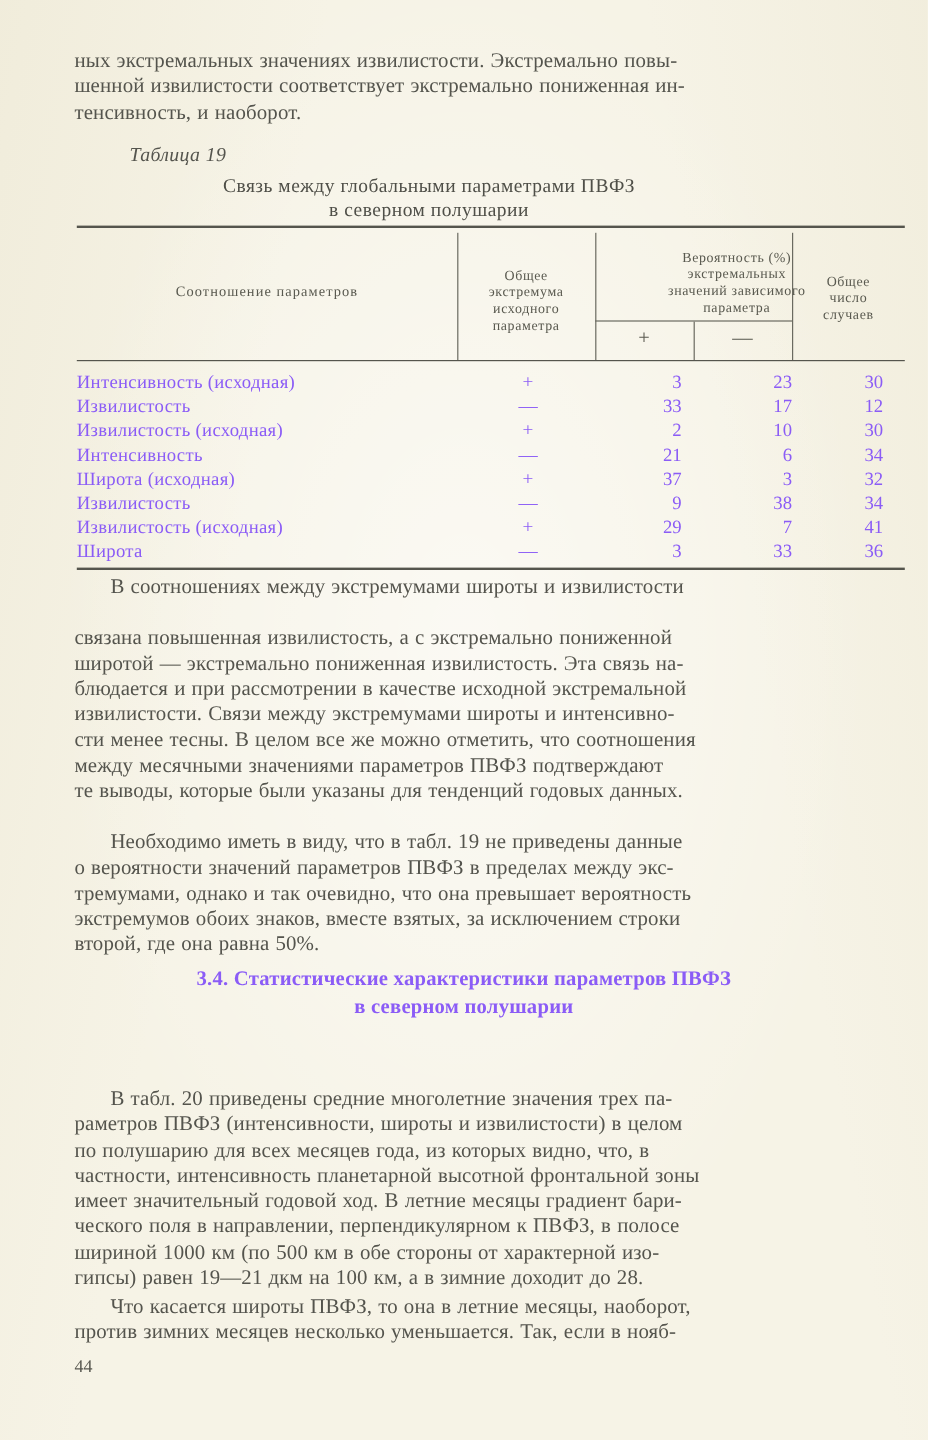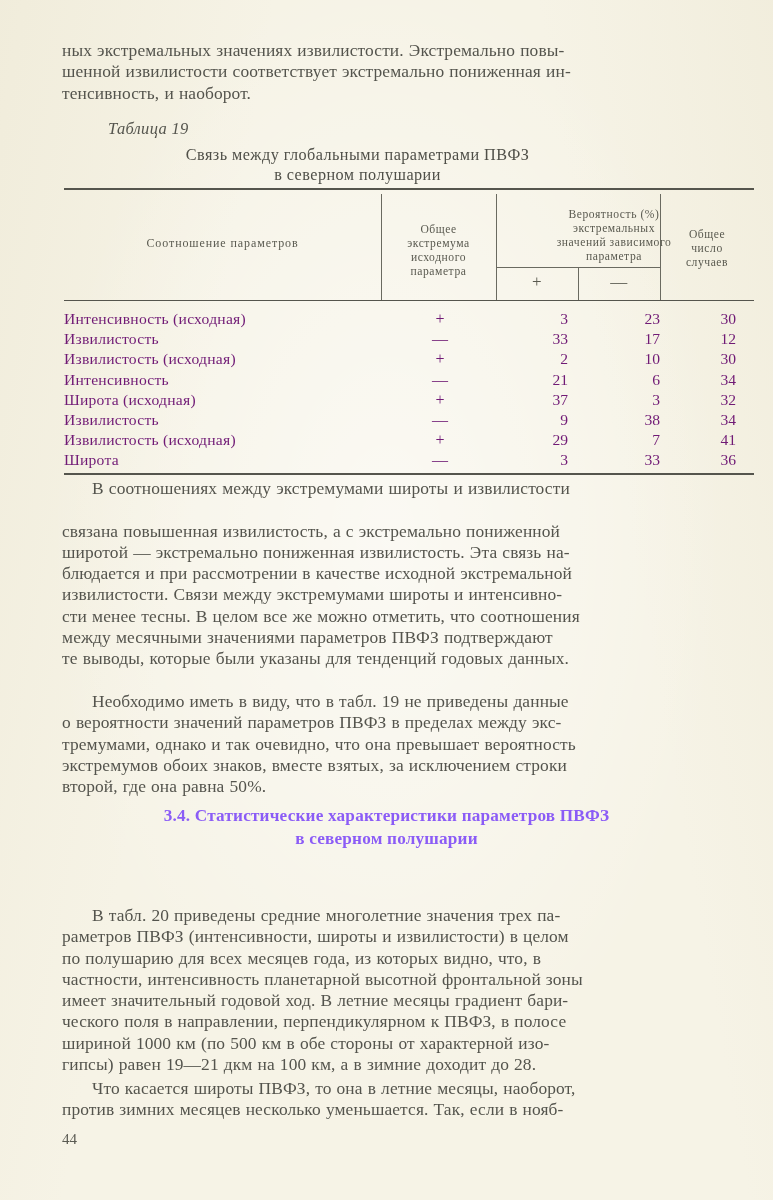--- a/index.html
+++ b/index.html
@@ -131,21 +131,21 @@
   }
   .th-plus  { left: 432px; top: 87px; width: 82px; font-size: 17px; }
   .th-minus { left: 514px; top: 87px; width: 82px; font-size: 17px; }
 
   
   .tbody { position: absolute; left: 0; top: 122px; width: 690px; }
   .trow {
     position: relative;
     height: 20.2px;
     font-size: 15.6px;
-    color: #701a75;
+    color: #8b5cf6;
   }
   .c-label {
     position: absolute; left: 0px; top: 0; width: 330px;
     text-align: left; letter-spacing: 0.25px;
   }
   .c-sign {
     position: absolute; left: 330px; top: 0; width: 92px;
     text-align: center; font-size: 16px;
   }
   .c-plus {

